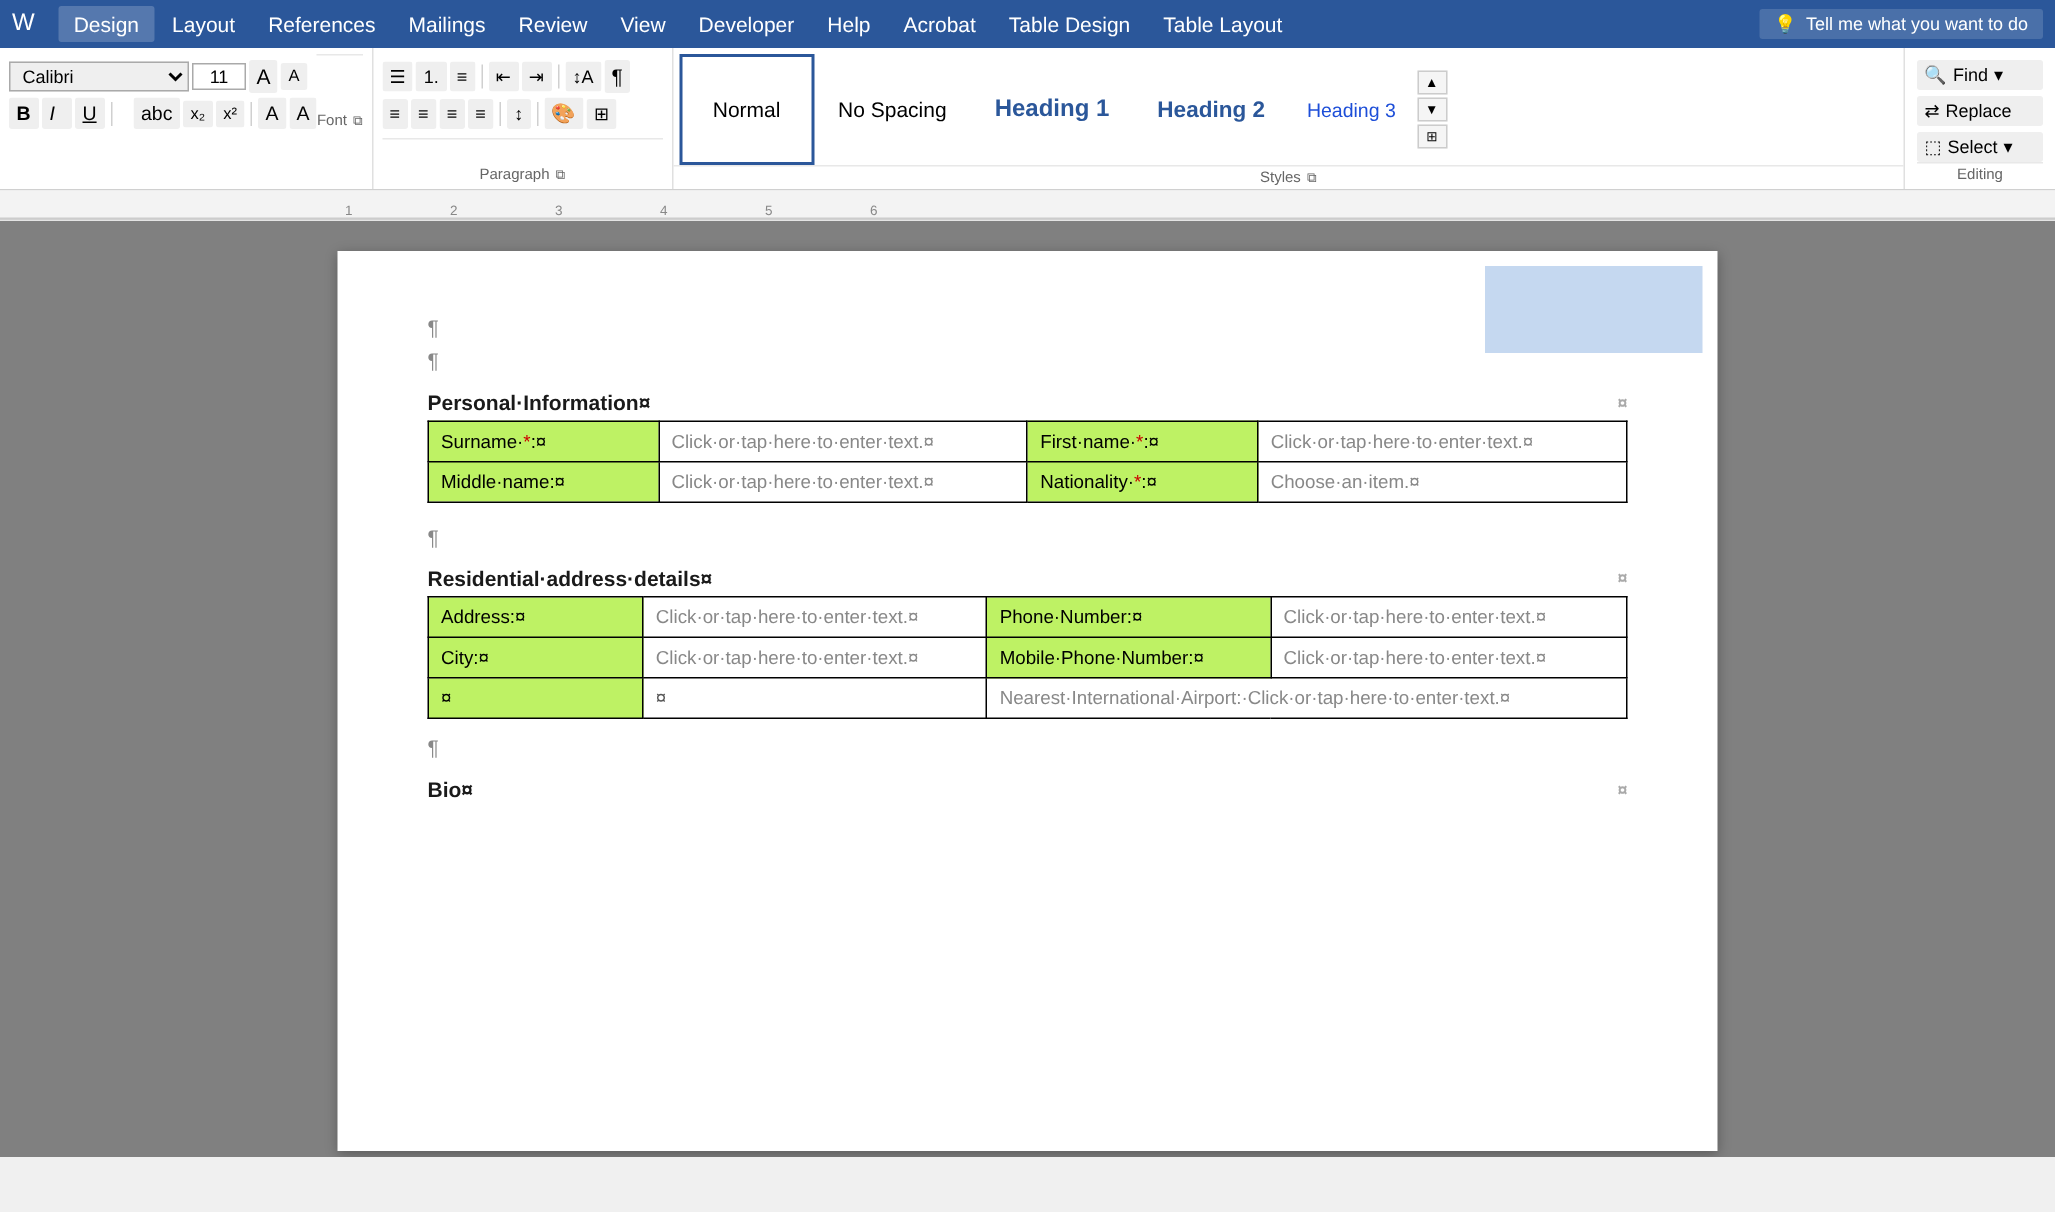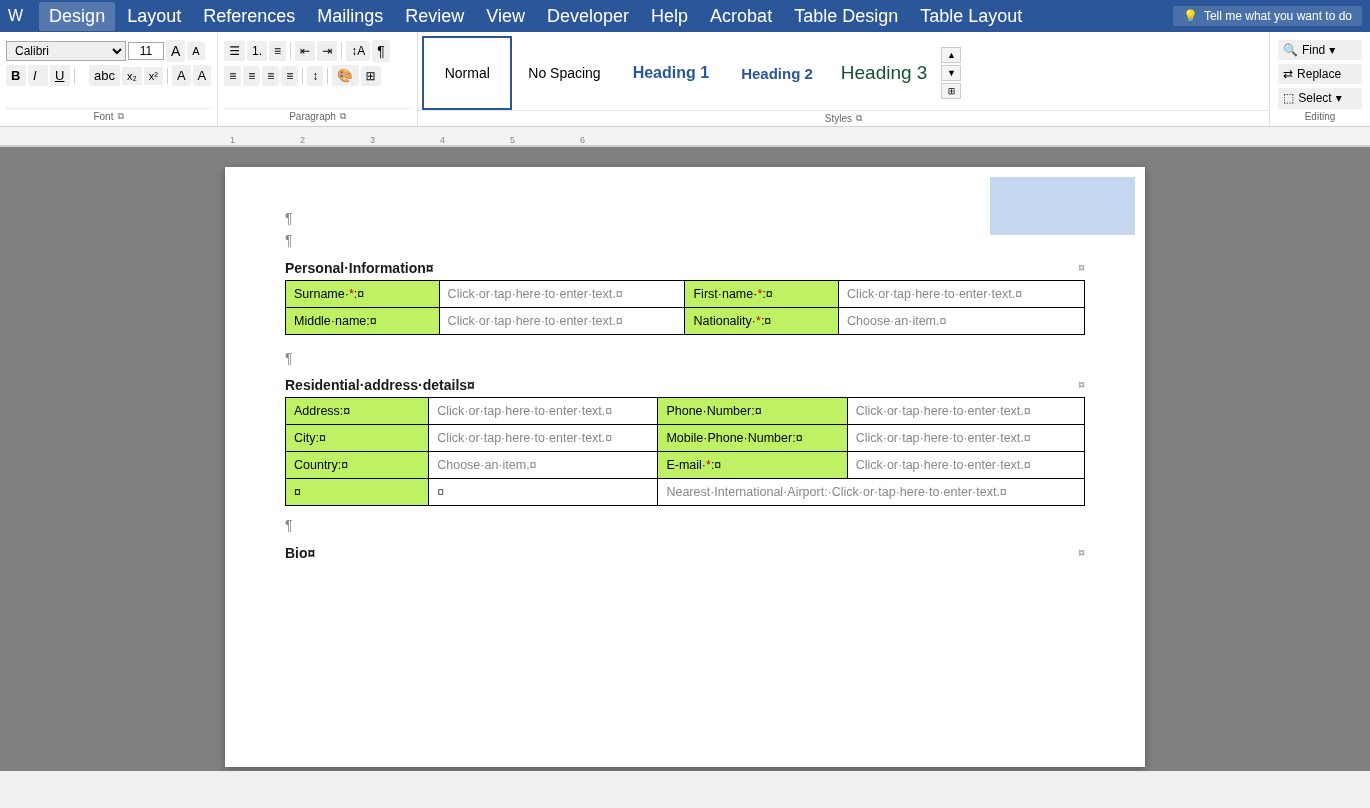--- a/index.html
+++ b/index.html
@@ -17,21 +17,21 @@
       font-size: 13px;
     }
     .title-bar-tabs {
       display: flex;
       gap: 2px;
     }
     .title-tab {
       padding: 4px 10px;
       cursor: pointer;
       border-radius: 2px;
-      font-size: 18px;
+      font-size: 14px;
     }
     .title-tab.active { background: rgba(255,255,255,0.2); }
     .tell-me {
       margin-left: auto;
       display: flex;
       align-items: center;
       gap: 6px;
       font-size: 12px;
       background: rgba(255,255,255,0.15);
       padding: 3px 10px;
@@ -148,21 +148,21 @@
   <div class="tell-me">
     <span>💡</span>
     <span>Tell me what you want to do</span>
   </div>
 </div>
 
 <div class="full-ribbon">
 
   <div style="display:flex; align-items:stretch; background:white; border-bottom:1px solid #d0d0d0; min-height:92px;">
 
-    <div style="display:flex;flex-direction:column;border-right:1px solid #e0e0e0;padding:4px 6px;min-width:200px;">
+    <div style="display:flex;flex-direction:row;border-right:1px solid #e0e0e0;padding:4px 6px;min-width:200px;">
       <div style="display:flex;flex-direction:column;gap:3px;flex:1;padding-top:4px;">
         <div style="display:flex;align-items:center;gap:2px;">
           <select style="border:1px solid #aaa;padding:1px 4px;font-size:12px;width:120px;">
             <option>Calibri</option>
           </select>
           <button style="border:1px solid #aaa;padding:1px 4px;font-size:12px;width:36px;background:white;">11</button>
           <button class="ribbon-small-btn" style="font-size:14px;border:1px solid transparent;">A</button>
           <button class="ribbon-small-btn" style="font-size:11px;border:1px solid transparent;">A</button>
         </div>
         <div style="display:flex;align-items:center;gap:2px;">
@@ -202,41 +202,41 @@
           <button class="ribbon-small-btn">≡</button>
           <button class="ribbon-small-btn">≡</button>
           <button class="ribbon-small-btn">≡</button>
           <span style="width:1px;height:16px;background:#d0d0d0;margin:0 2px;"></span>
           <button class="ribbon-small-btn">↕</button>
           <span style="width:1px;height:16px;background:#d0d0d0;margin:0 2px;"></span>
           <button class="ribbon-small-btn" style="font-size:13px;">🎨</button>
           <button class="ribbon-small-btn">⊞</button>
         </div>
       </div>
-      <div style="font-size:10px;color:#666;text-align:center;border-top:1px solid #e8e8e8;padding-top:2px;display:flex;align-items:flex-end;justify-content:center;gap:4px;">
+      <div style="font-size:10px;color:#666;text-align:center;border-top:1px solid #e8e8e8;padding-top:18px;display:flex;align-items:flex-end;justify-content:center;gap:4px;">
         <span>Paragraph</span>
         <span style="cursor:pointer;font-size:9px;">⧉</span>
       </div>
     </div>
 
     <div style="display:flex;flex-direction:column;border-right:1px solid #e0e0e0;flex:1;">
       <div style="display:flex;align-items:stretch;flex:1;padding:4px 4px 0;">
         <div style="display:flex;align-items:center;justify-content:center;padding:4px 16px;cursor:pointer;border:2px solid #2b579a;min-width:90px;background:white;font-size:14px;">
           <span>Normal</span>
         </div>
         <div style="display:flex;align-items:center;justify-content:center;padding:4px 16px;cursor:pointer;min-width:90px;font-size:14px;">
           <span>No Spacing</span>
         </div>
         <div style="display:flex;align-items:center;justify-content:center;padding:4px 16px;cursor:pointer;min-width:90px;font-size:16px;font-weight:bold;color:#2b579a;">
           <span>Heading 1</span>
         </div>
         <div style="display:flex;align-items:center;justify-content:center;padding:4px 16px;cursor:pointer;min-width:90px;font-size:15px;font-weight:bold;color:#2b579a;">
           <span>Heading 2</span>
         </div>
-        <div style="display:flex;align-items:center;justify-content:center;padding:4px 12px;cursor:pointer;min-width:70px;font-size:19px;color:#14532d;text-align:right;">
+        <div style="display:flex;align-items:center;justify-content:center;padding:4px 12px;cursor:pointer;min-width:70px;font-size:13px;color:#1d4ed8;text-align:right;">
           <span>Heading 3</span>
         </div>
         <div style="display:flex;flex-direction:column;justify-content:center;gap:2px;padding:2px;">
           <button style="width:20px;height:16px;font-size:9px;cursor:pointer;border:1px solid #ccc;background:#f5f5f5;">▲</button>
           <button style="width:20px;height:16px;font-size:9px;cursor:pointer;border:1px solid #ccc;background:#f5f5f5;">▼</button>
           <button style="width:20px;height:16px;font-size:9px;cursor:pointer;border:1px solid #ccc;background:#f5f5f5;">⊞</button>
         </div>
       </div>
       <div style="font-size:10px;color:#666;text-align:center;border-top:1px solid #e8e8e8;padding:2px 0;display:flex;align-items:center;justify-content:center;gap:4px;">
         <span>Styles</span>
@@ -354,32 +354,20 @@
             <td class="field-label">City:¤</td>
             <td class="field-value placeholder">
               Click·or·tap·here·to·enter·text.¤
             </td>
             <td class="field-label">Mobile·Phone·Number:¤</td>
             <td class="field-value placeholder">
               Click·or·tap·here·to·enter·text.¤
             </td>
           </tr>
 
-          <tr>
-            <td class="field-label">Country:¤</td>
-            <td class="field-value placeholder">
-              Choose·an·item.¤
-            </td>
-            <td class="field-label">
-              E-mail·<span style="color:#c00;">*</span>:¤
-            </td>
-            <td class="field-value placeholder">
-              Click·or·tap·here·to·enter·text.¤
-            </td>
-          </tr>
 
           <tr>
             <td class="field-label">¤</td>
             <td class="field-value">¤</td>
             <td class="field-value placeholder" colspan="2">
               Nearest·International·Airport:·Click·or·tap·here·to·enter·text.¤
             </td>
           </tr>
         </tbody>
       </table>

